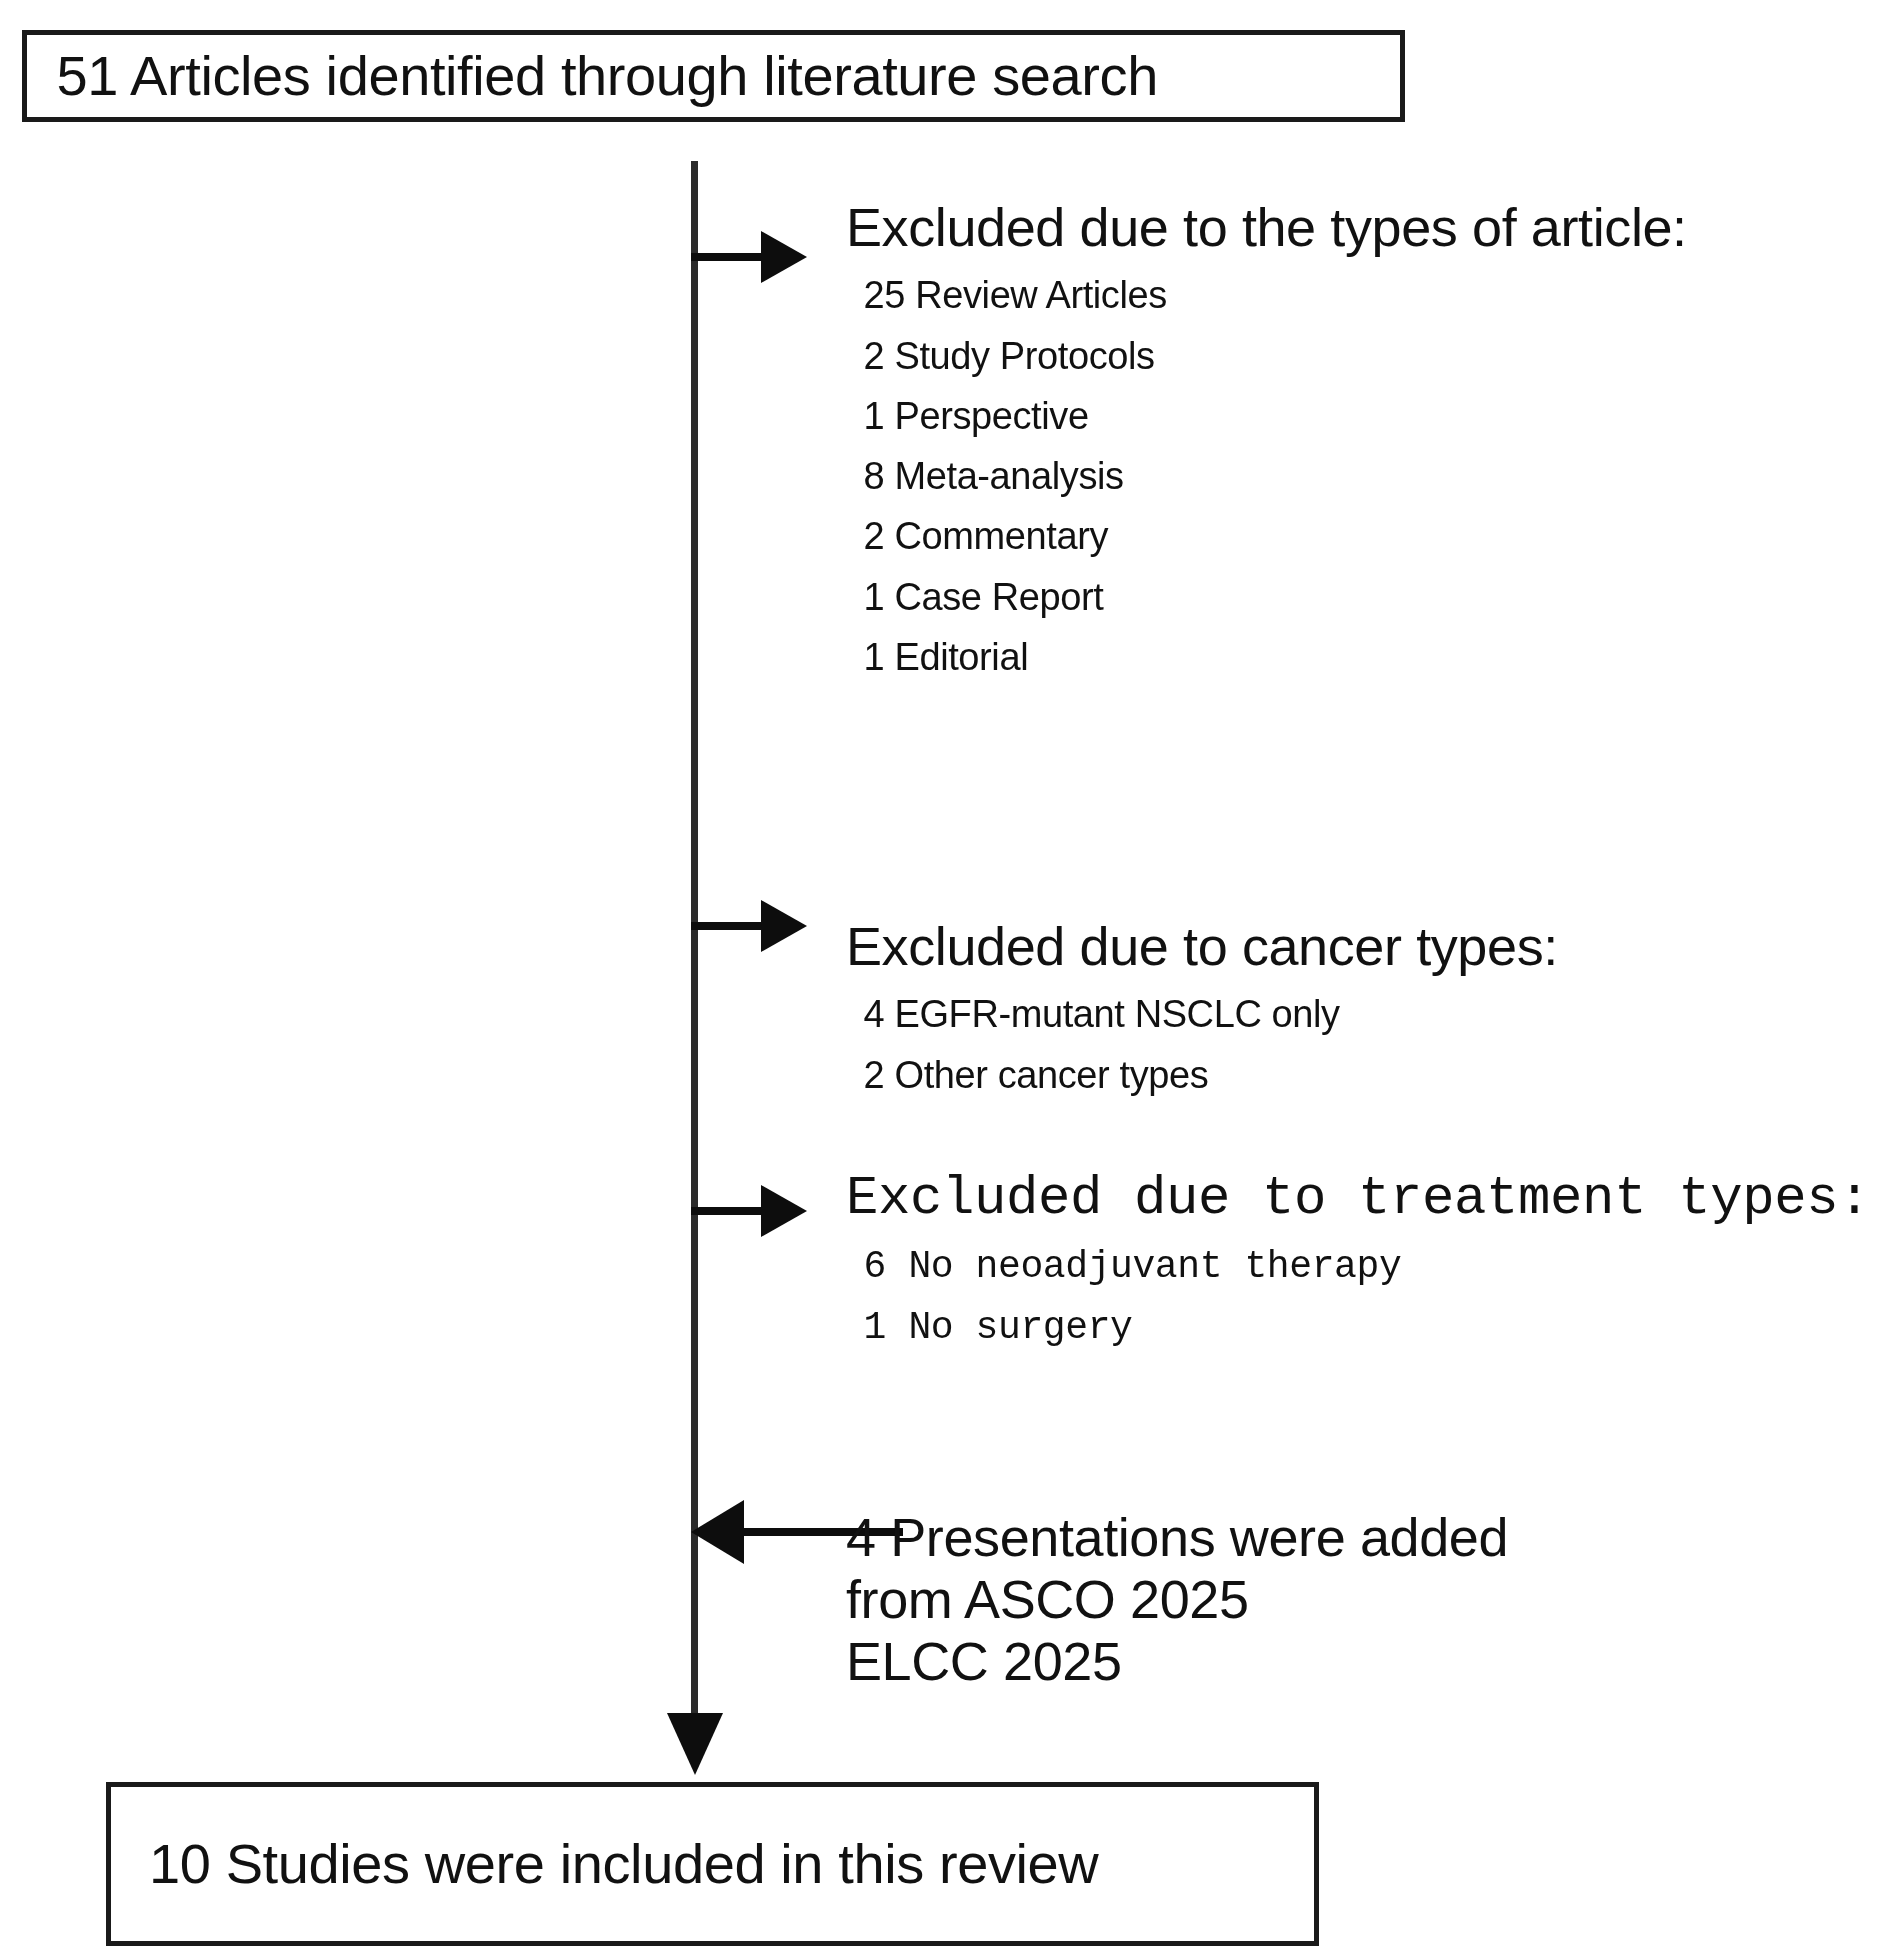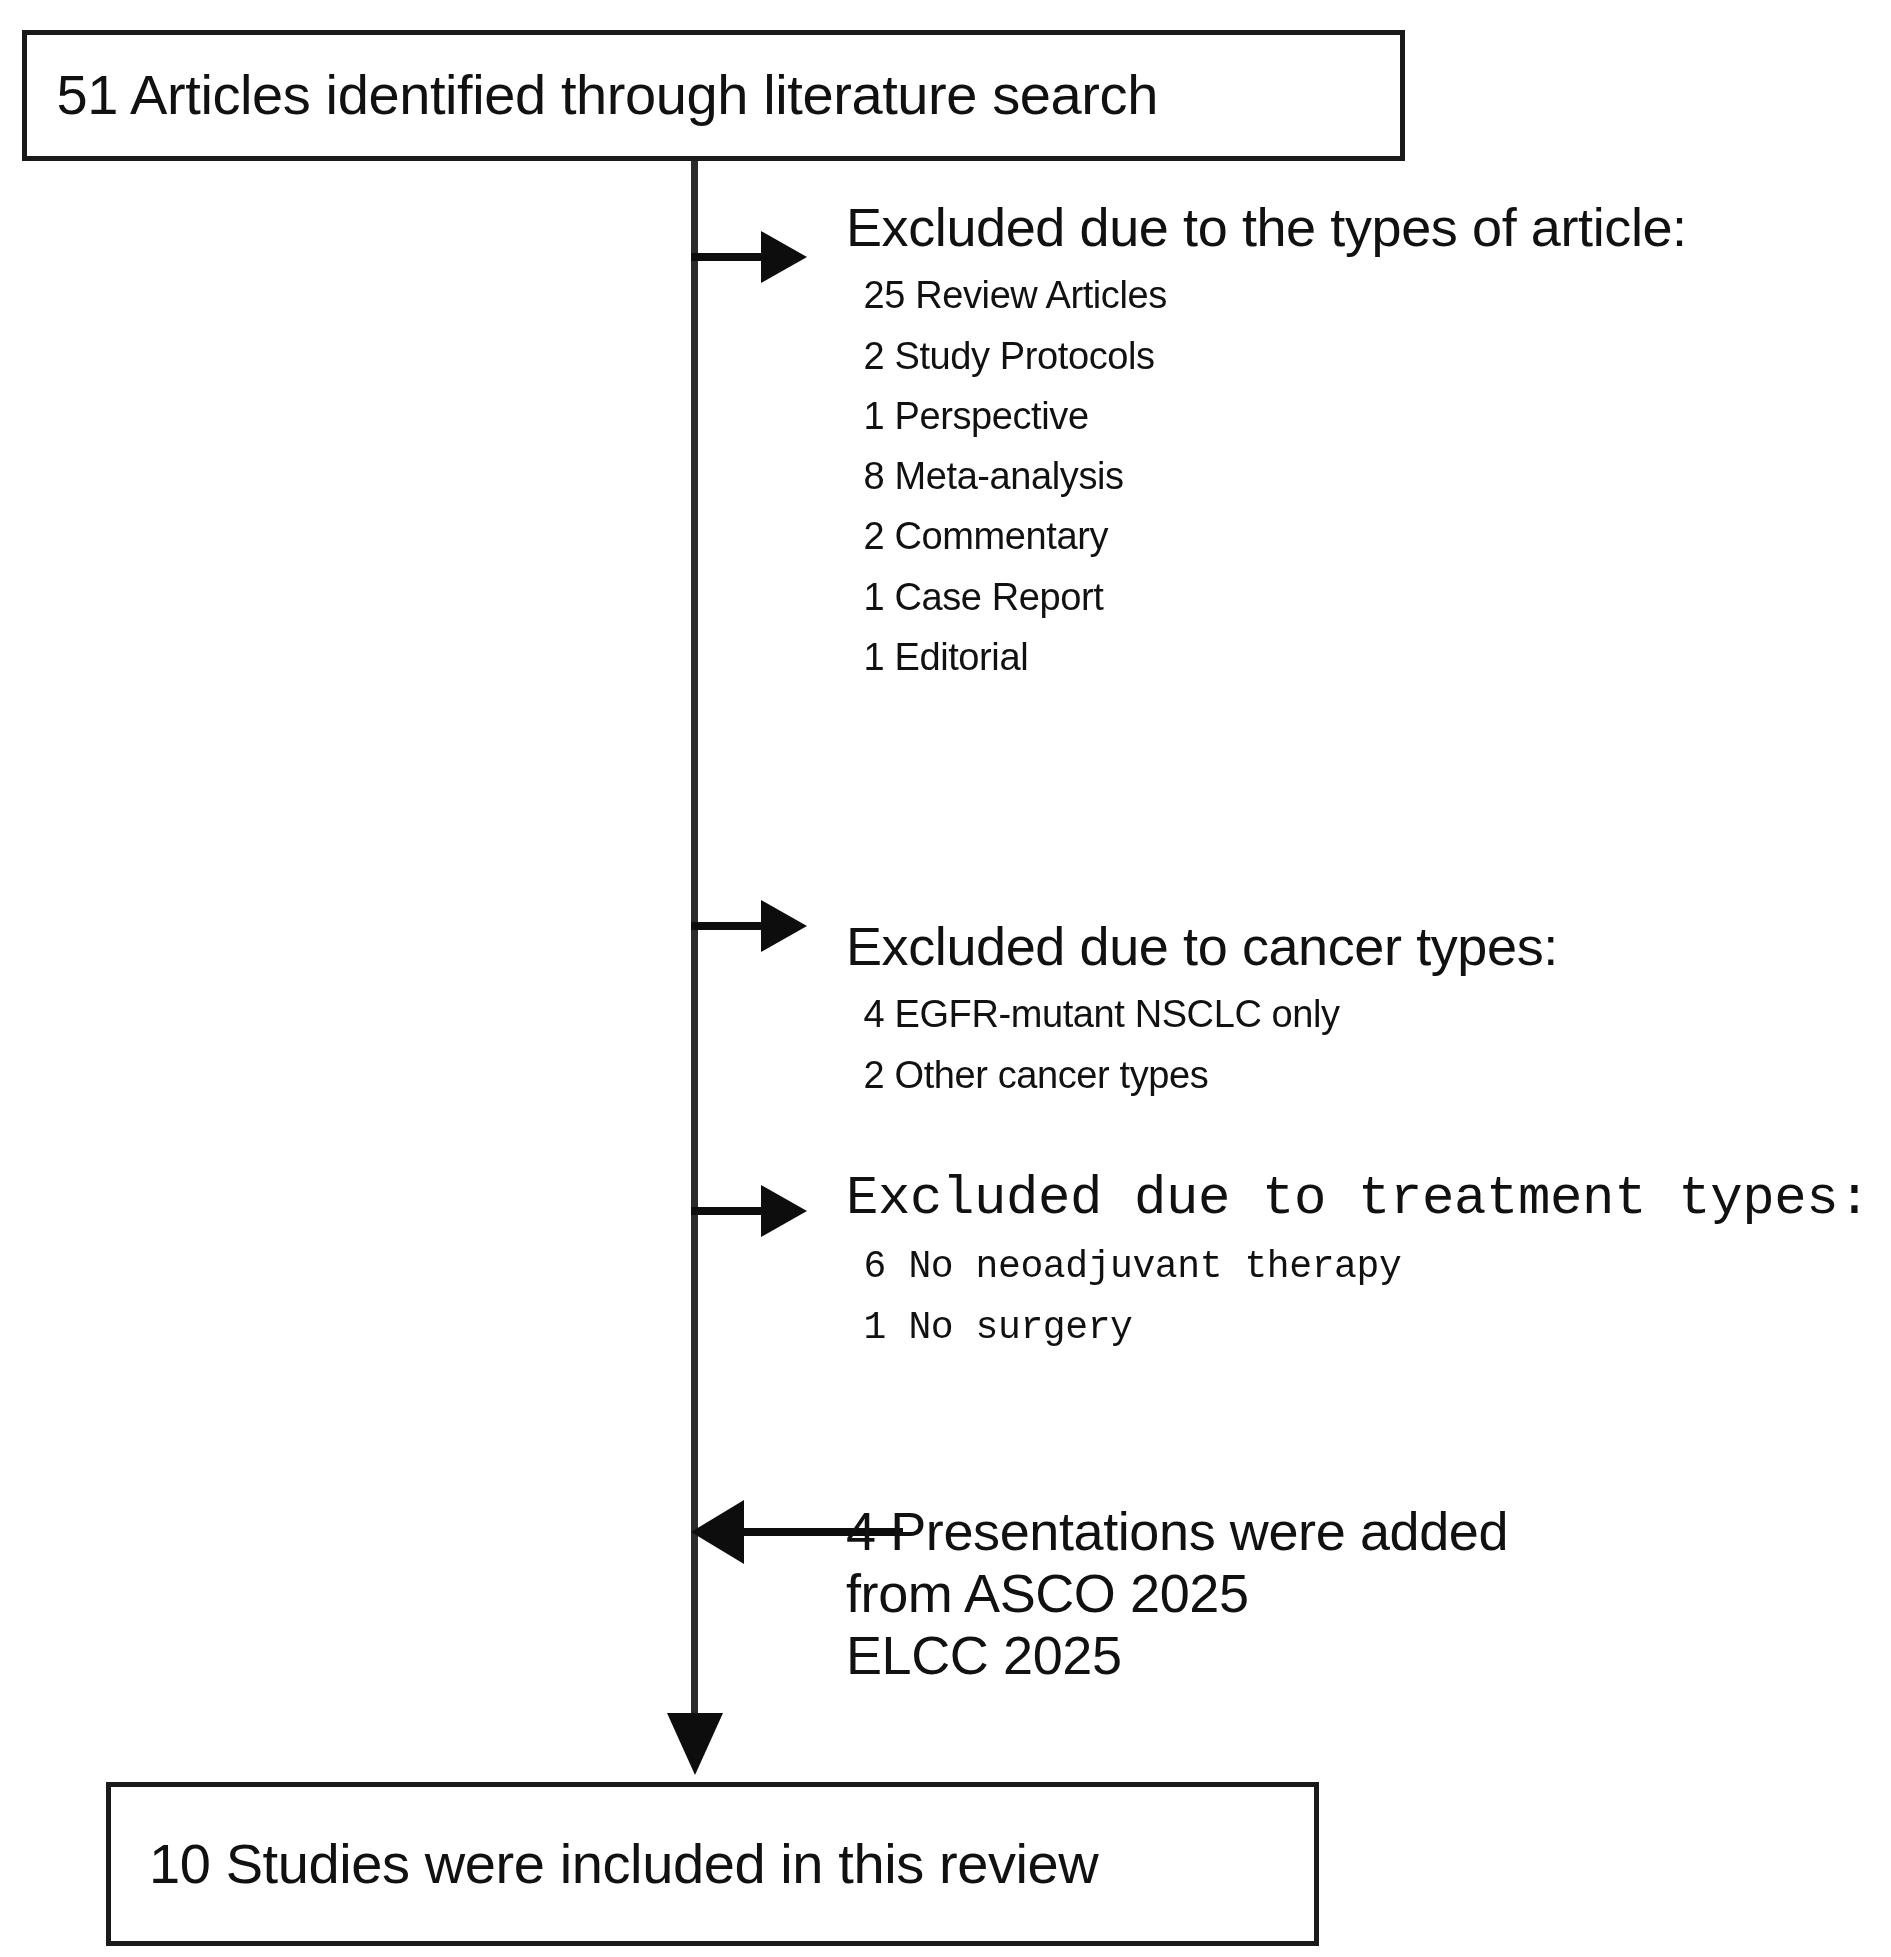--- a/index.html
+++ b/index.html
@@ -32,21 +32,21 @@
     color: #111111;
     white-space: nowrap;
     font-weight: 400;
     letter-spacing: -0.4px;
   }
 
   #box-identified {
     left: 21.5px;
     top: 30px;
     width: 1383px;
-    height: 131px;
+    height: 92px;
     padding-left: 30px;
   }
   #box-included {
     left: 106px;
     top: 1782px;
     width: 1213px;
     height: 164px;
     padding-left: 38px;
   }
 
@@ -120,21 +120,21 @@
     letter-spacing: -0.4px;
   }
   .text-line {
     font-size: 54px;
     line-height: 1.0;
     color: #111111;
     white-space: nowrap;
     margin-top: 8px;
     letter-spacing: -0.4px;
   }
-  .text-line.first { margin-top: 10px; }
+  .text-line.first { margin-top: 16px; }
 </style>
 </head>
 <body>
 
 <div id="canvas">
 
   <div class="flow-box" id="box-identified">
     <span class="box-label">51 Articles identified through literature search</span>
   </div>
 

